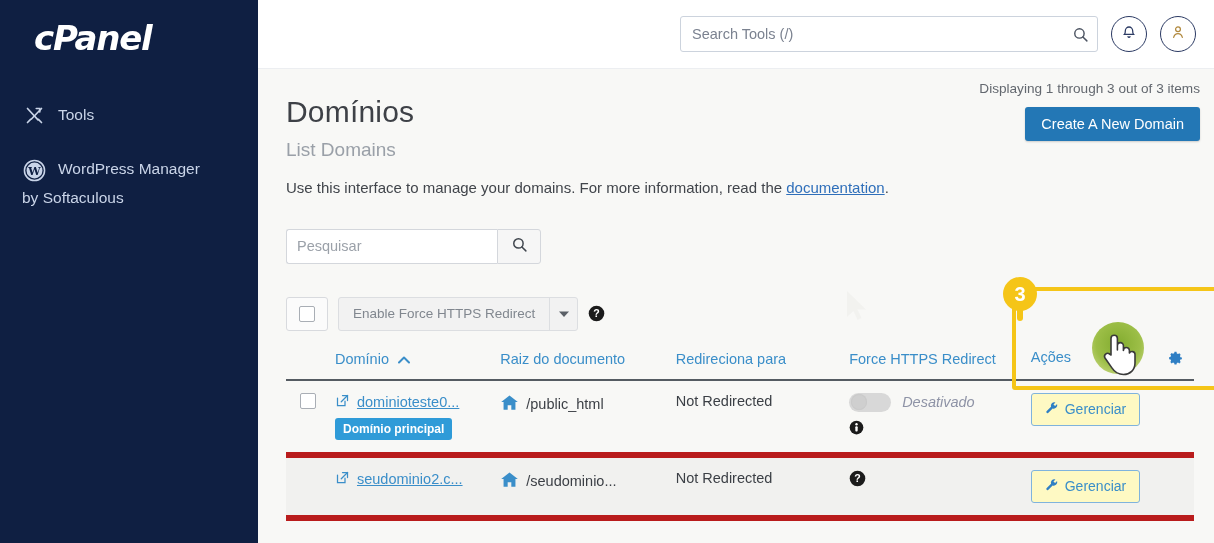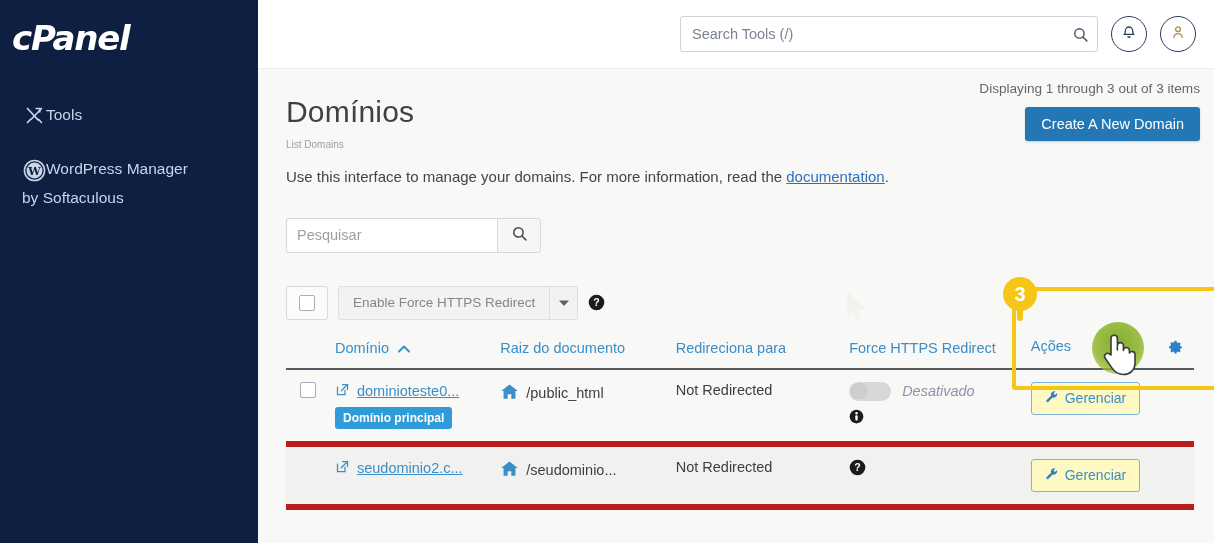--- a/index.html
+++ b/index.html
@@ -12,31 +12,31 @@
   .app { position: relative; width: 1214px; height: 543px; display: flex; }
 
   
   .sidebar {
     width: 258px; height: 543px;
     background: #0f1f42;
     flex: 0 0 258px;
     position: relative;
   }
   .logo {
-    position: absolute; left: 12px; top: 18px;
+    position: absolute; left: 34px; top: 18px;
     color: #ffffff;
     font-size: 34px;
     font-weight: 700;
     font-style: italic;
     letter-spacing: -1.2px;
     font-family: "DejaVu Sans", sans-serif;
   }
   .nav { position: absolute; top: 98px; left: 0; right: 0; }
   .nav-item {
-    display: flex; align-items: flex-start; 
+    display: flex; align-items: flex-start; gap: 12px;
     padding: 6px 22px;
     color: #c9d4e8;
     font-size: 15.5px;
     cursor: pointer;
     line-height: 1.35;
   }
   .nav-item .ico { flex: 0 0 24px; display:flex; align-items:center; justify-content:center; margin-top:1px; }
   .nav-item .lbl { padding-top: 1px; }
   .nav-item.wp { margin-top: 20px; }
   .nav-sub {
@@ -78,21 +78,21 @@
   }
 
   
   .content { padding: 26px 0 0 0; position: relative; }
   .pad { padding-left: 28px; padding-right: 20px; }
   .page-title {
     font-size: 30px; color: #3e4147; font-weight: 400;
     letter-spacing: .2px; line-height: 1.15;
     font-family: "Liberation Sans", sans-serif;
   }
-  .page-sub { font-size: 10px; color: #9aa0a8; margin-top: 9px; }
+  .page-sub { font-size: 19px; color: #9aa0a8; margin-top: 9px; }
   .intro { font-size: 15px; color: #41454b; margin-top: 18px; }
   .intro a { color: #2f6fba; }
 
   .filter-row { margin-top: 33px; display: flex; }
   .filter-input {
     width: 211px; height: 35px;
     border: 1px solid #d4d7dc; border-right: none;
     border-radius: 3px 0 0 3px;
     background: #fff; padding: 0 10px;
     font-size: 14.5px; color: #4b5563;

